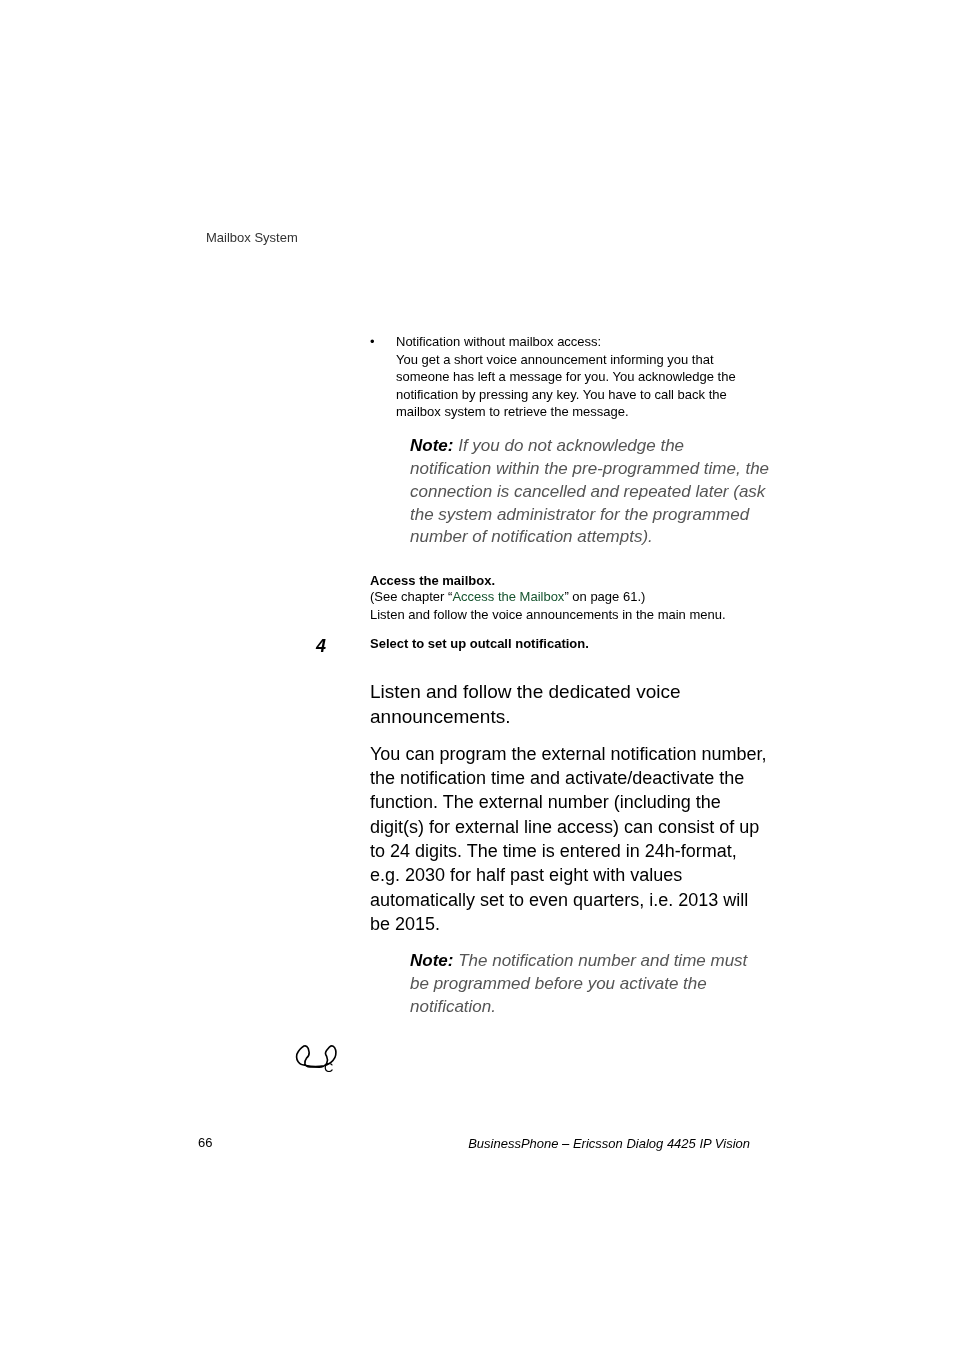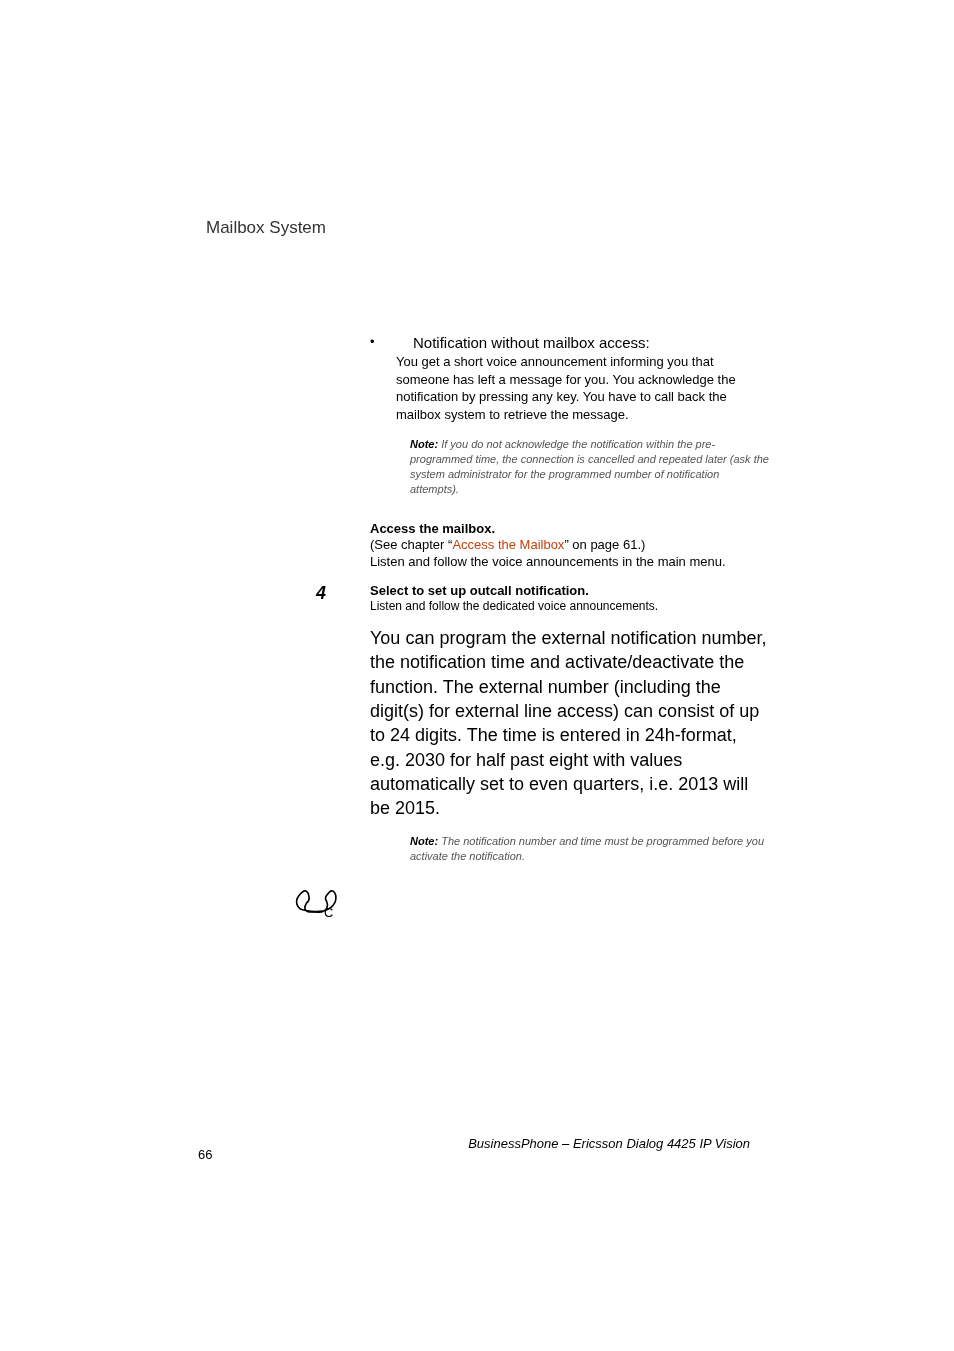--- a/index.html
+++ b/index.html
@@ -10,23 +10,23 @@
     body {
       font-family: Arial, Helvetica, sans-serif;
       background: #ffffff;
       width: 954px;
       height: 1351px;
       position: relative;
       color: #000000;
     }
     .page-header {
       position: absolute;
-      top: 218px;
+      top: 230px;
       left: 198px;
-      font-size: 17px;
+      font-size: 13px;
       color: #333;
       padding-left: 8px;
     }
     .content-area {
       position: absolute;
       top: 333px;
       left: 370px;
       width: 400px;
     }
     .bullet-item {
@@ -36,54 +36,53 @@
     .bullet-marker {
       width: 26px;
       flex-shrink: 0;
       font-size: 13px;
       padding-top: 1px;
     }
     .bullet-text {
       flex: 1;
     }
     .bullet-title {
-      font-size: 15px;
-      line-height: 1.35;
-      margin-left: 17px;
+      font-size: 13px;
+      line-height: 1.35;
     }
     .bullet-body {
       font-size: 13px;
       line-height: 1.35;
     }
     .note-block {
       margin-left: 40px;
       margin-top: 14px;
       margin-bottom: 14px;
-      font-size: 11px;
+      font-size: 17px;
       line-height: 1.35;
     }
     .note-bold {
       font-weight: bold;
       font-style: italic;
     }
     .note-italic {
       font-style: italic;
       color: #555;
     }
     .section-bold {
       font-weight: bold;
       font-size: 13px;
       margin-top: 24px;
     }
     .section-normal {
       font-size: 13px;
       line-height: 1.35;
     }
     .link-text {
-      color: #c2410c;
+      color: #14532d;
     }
     .step-row {
       display: flex;
       align-items: flex-start;
       margin-top: 12px;
     }
     .step-number {
       font-weight: bold;
       font-style: italic;
       font-size: 18px;
@@ -93,22 +92,23 @@
       margin-left: -54px;
     }
     .step-content {
       flex: 1;
     }
     .step-bold {
       font-weight: bold;
       font-size: 13px;
     }
     .step-normal {
-      font-size: 12px;
-      line-height: 1.35;
+      font-size: 19px;
+      line-height: 1.35;
+      margin-top: 28px;
     }
     .para-block {
       font-size: 18px;
       line-height: 1.35;
       margin-top: 12px;
     }
     .icon-row {
       display: flex;
       align-items: flex-start;
       margin-top: 16px;
@@ -120,21 +120,21 @@
       padding-right: 26px;
     }
     .finish-text {
       font-weight: bold;
       font-size: 13px;
       flex: 1;
       padding-top: 8px;
     }
     .page-number {
       position: absolute;
-      bottom: 189px;
+      bottom: 201px;
       left: 198px;
       font-size: 13px;
       text-align: right;
     }
     .footer-text {
       position: absolute;
       bottom: 200px;
       right: 204px;
       font-size: 13px;
       font-style: italic;

